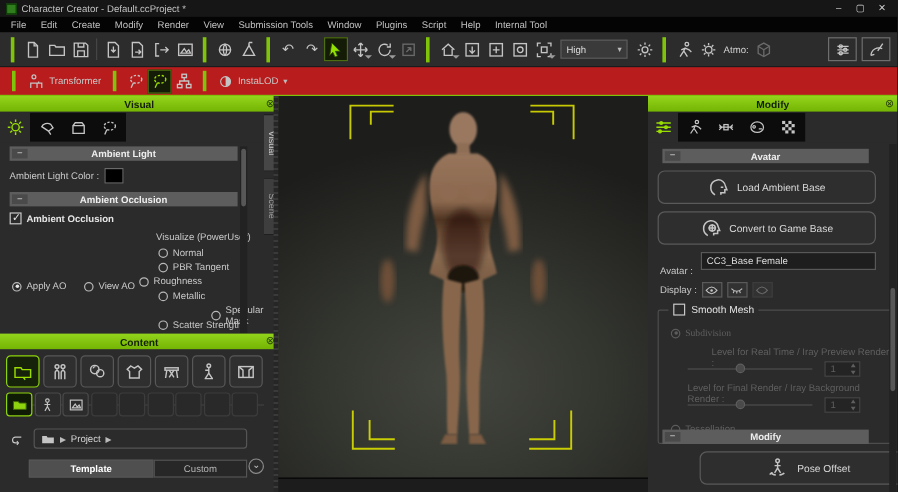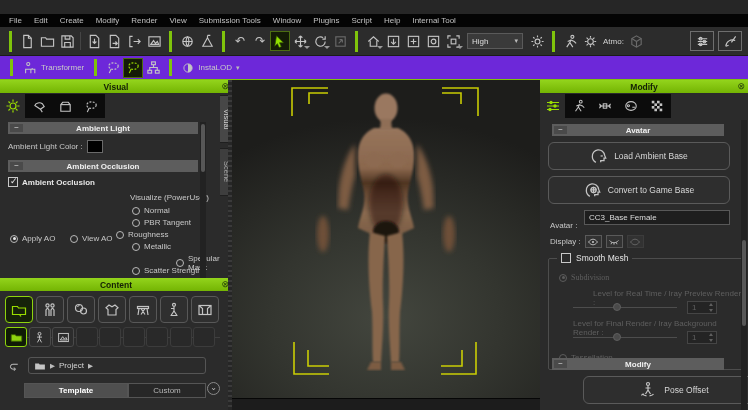--- a/index.html
+++ b/index.html
@@ -23,21 +23,21 @@
 
   
   .menubar{ position:absolute; left:0; top:14px; width:748px; height:13px;
     background:#040404; display:flex; align-items:center; padding-left:3px; }
   .menu-item{ padding:0 6px; color:#c0c0c0; line-height:13px; cursor:default; }
 
   
   .toolbar1{ position:absolute; left:0; top:27px; width:748px; height:29px;
     background:#2c2c2c; border-bottom:1px solid #1b1b1b; display:flex; align-items:center; padding:0 4px; }
   .toolbar2{ position:absolute; left:0; top:56px; width:748px; height:24px;
-    background:#6d28d9; border-bottom:1px solid #7fc40b; display:flex; align-items:center; padding:0 4px; }
+    background:#b91c1c; border-bottom:1px solid #7fc40b; display:flex; align-items:center; padding:0 4px; }
   .gsep{ width:3px; height:21px; background:#7fc40b; margin:0 5px; flex:none; }
   .gsep2{ width:3px; height:17px; background:#7fc40b; margin:0 6px; flex:none; }
   .vsep{ width:1px; height:18px; background:#454545; margin:0 3px; flex:none; }
   .ti{ width:20px; height:20px; display:flex; align-items:center; justify-content:center; flex:none; position:relative; }
   .ti.glyph{ font-size:12px; color:#c4c4c4; }
   .ti .ddot{ position:absolute; right:0; bottom:2px; width:0; height:0;
     border-left:3px solid transparent; border-right:3px solid transparent; border-top:3px solid #9a9a9a; }
   .ti.active{ background:#141b07; border:1px solid #4c6d12; }
   .ti.boxed{ border:1px solid #6e6e6e; width:24px; height:20px; margin:0 2px; }
   .dd{ display:flex; align-items:center; justify-content:space-between; width:56px; height:16px;
@@ -115,20 +115,29 @@
     background:radial-gradient(ellipse 260px 200px at 50% 72%, #43463e 0%, #33352f 45%, #1d1d1b 100%); }
   .vbottom{ position:absolute; left:0; bottom:0; width:100%; height:12px; background:#1c1c1c; border-top:1px solid #060606; }
   .splitter{ position:absolute; top:80px; width:4px; height:330px;
     background:repeating-linear-gradient(180deg,#3a3a3a 0 2px,#262626 2px 5px); }
 </style>
 </head>
 <body>
 
 <div id="app">
 
+  <div class="titlebar">
+    <span class="appicon"></span>
+    <span>Character Creator - Default.ccProject *</span>
+    <span class="winbtns">
+      <span class="winbtn">–</span>
+      <span class="winbtn">▢</span>
+      <span class="winbtn">✕</span>
+    </span>
+  </div>
 
   <div class="menubar">
     <span class="menu-item">File</span>
     <span class="menu-item">Edit</span>
     <span class="menu-item">Create</span>
     <span class="menu-item">Modify</span>
     <span class="menu-item">Render</span>
     <span class="menu-item">View</span>
     <span class="menu-item">Submission Tools</span>
     <span class="menu-item">Window</span>

